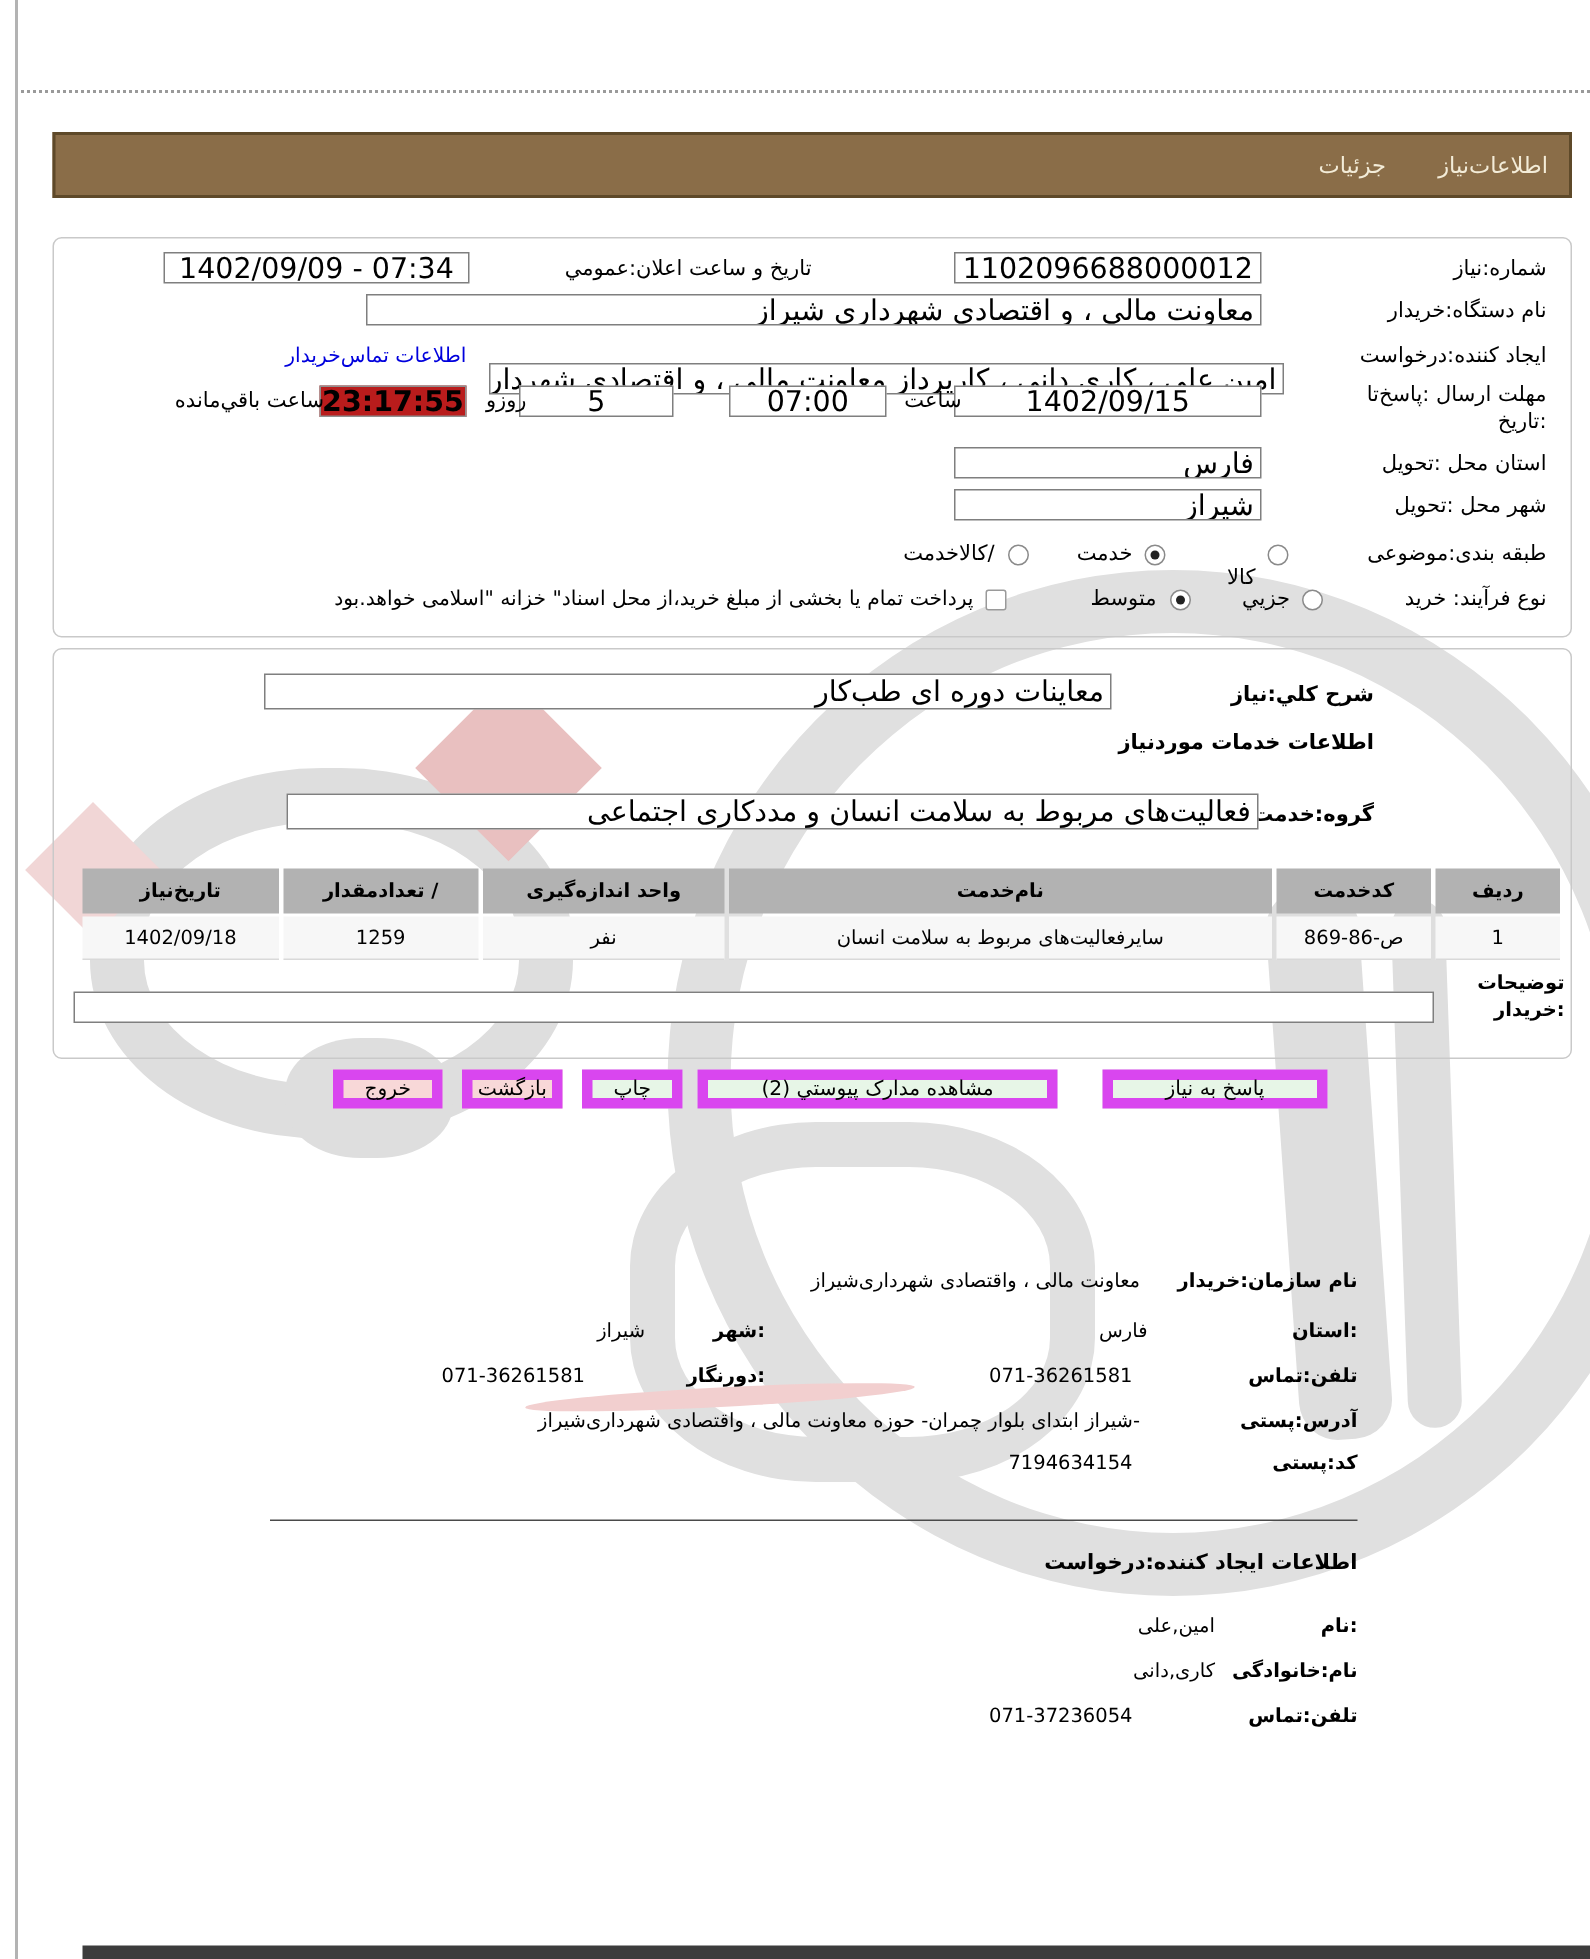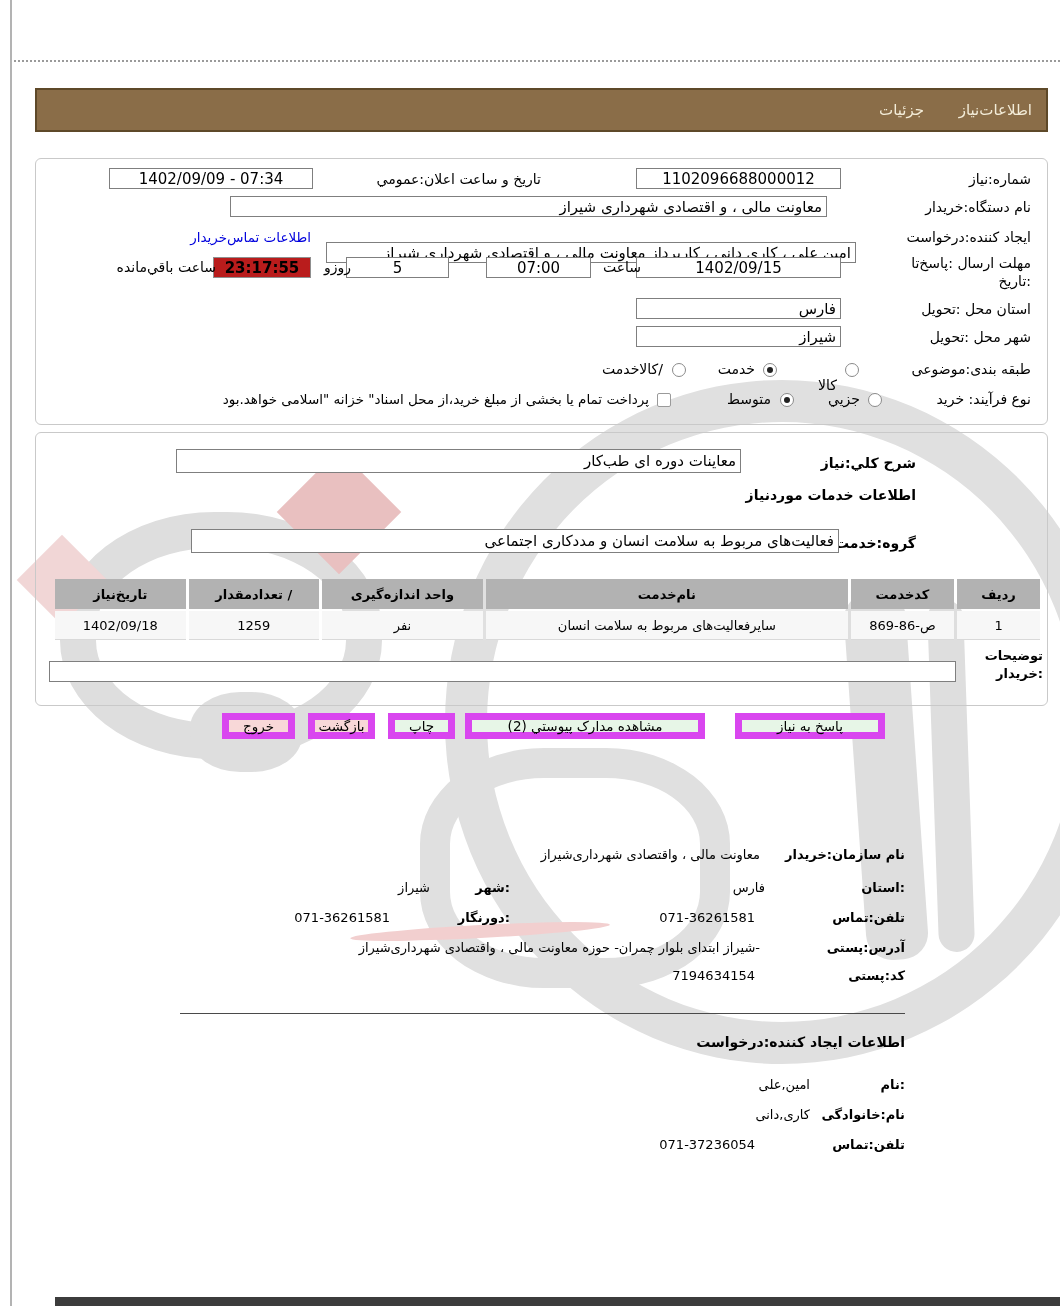--- a/index.html
+++ b/index.html
@@ -27,21 +27,21 @@
   .content{position:absolute;inset:0;z-index:1;}
   
   .tabbar{position:absolute;left:35px;top:88px;width:1009px;height:40px;background:#8a6d48;border:2px solid #5e4929;}
   .tab{position:absolute;top:0;height:40px;line-height:40px;color:#f3ecd8;font-size:15px;white-space:nowrap;cursor:default;}
   
   .sect{position:absolute;border:1px solid #c9c9c9;border-radius:6px;background:transparent;}
   .sect1{left:35px;top:158px;width:1011px;height:265px;}
   .sect2{left:35px;top:432px;width:1011px;height:272px;}
   .lbl{position:absolute;font-size:14px;color:#000;white-space:nowrap;line-height:21px;}
   .blbl{position:absolute;font-size:14px;font-weight:bold;color:#000;white-space:nowrap;line-height:21px;}
-  .box{position:absolute;height:19px;background:#fff;border:1px solid #7f7f7f;font-size:15px;
+  .box{position:absolute;height:19px;background:#fff;border:1px solid #7f7f7f;font-size:19px;
        display:flex;align-items:center;padding:0 4px;white-space:nowrap;overflow:hidden;text-align:right;}
   .box.c{justify-content:center;}
   .box.r{justify-content:flex-start;} 
   .countdown{background:#b91c1c;border:1px solid #8f8f8f;font-weight:bold;justify-content:center;}
   .link{position:absolute;color:#0000dd;font-size:13.5px;white-space:nowrap;line-height:21px;cursor:pointer;}
   .radio{position:absolute;width:12px;height:12px;border:1px solid #8a8a8a;border-radius:50%;background:#fff;}
   .radio.on::after{content:"";position:absolute;left:3px;top:3px;width:6px;height:6px;border-radius:50%;background:#222;}
   .chk{position:absolute;width:12px;height:12px;border:1px solid #9a9a9a;background:#fff;border-radius:2px;}
   
   .need-table{position:absolute;left:16px;right:4px;top:144px;border-collapse:separate;border-spacing:3px 2px;
@@ -89,21 +89,21 @@
   </div>
 
   <div class="sect sect1">
 
     <div class="lbl" style="right:16px;top:10px;">شماره:نیاز</div>
     <div class="box c ltr" style="right:206px;top:9px;width:195px;">1102096688000012</div>
     <div class="lbl" style="right:506px;top:10px;">تاریخ و ساعت اعلان:عمومي</div>
     <div class="box c ltr" style="right:734px;top:9px;width:194px;">1402/09/09 - 07:34</div>
 
     <div class="lbl" style="right:16px;top:38px;">نام دستگاه:خریدار</div>
-    <div class="box r" style="right:220px;top:37px;width:587px;">معاونت مالی ، و اقتصادی شهرداری شیراز</div>
+    <div class="box r" style="right:206px;top:37px;width:587px;">معاونت مالی ، و اقتصادی شهرداری شیراز</div>
 
     <div class="lbl" style="right:16px;top:68px;">ایجاد کننده:درخواست</div>
     <div class="box r" style="right:191px;top:67px;width:520px;margin-top:16px;">امین علی ، کاری دانی ، کاریرداز معاونت مالی ، و اقتصادی شهرداری شیراز</div>
     <div class="link" style="right:736px;top:68px;">اطلاعات تماس‌خریدار</div>
 
     <div class="lbl" style="right:16px;top:94px;">مهلت ارسال :پاسخ‌تا</div>
     <div class="lbl" style="right:16px;top:112px;">:تاریخ</div>
     <div class="box c ltr" style="right:206px;top:98px;width:195px;">1402/09/15</div>
     <div class="lbl" style="right:406px;top:98px;">ساعت</div>
     <div class="box c ltr" style="right:456px;top:98px;width:95px;">07:00</div>

